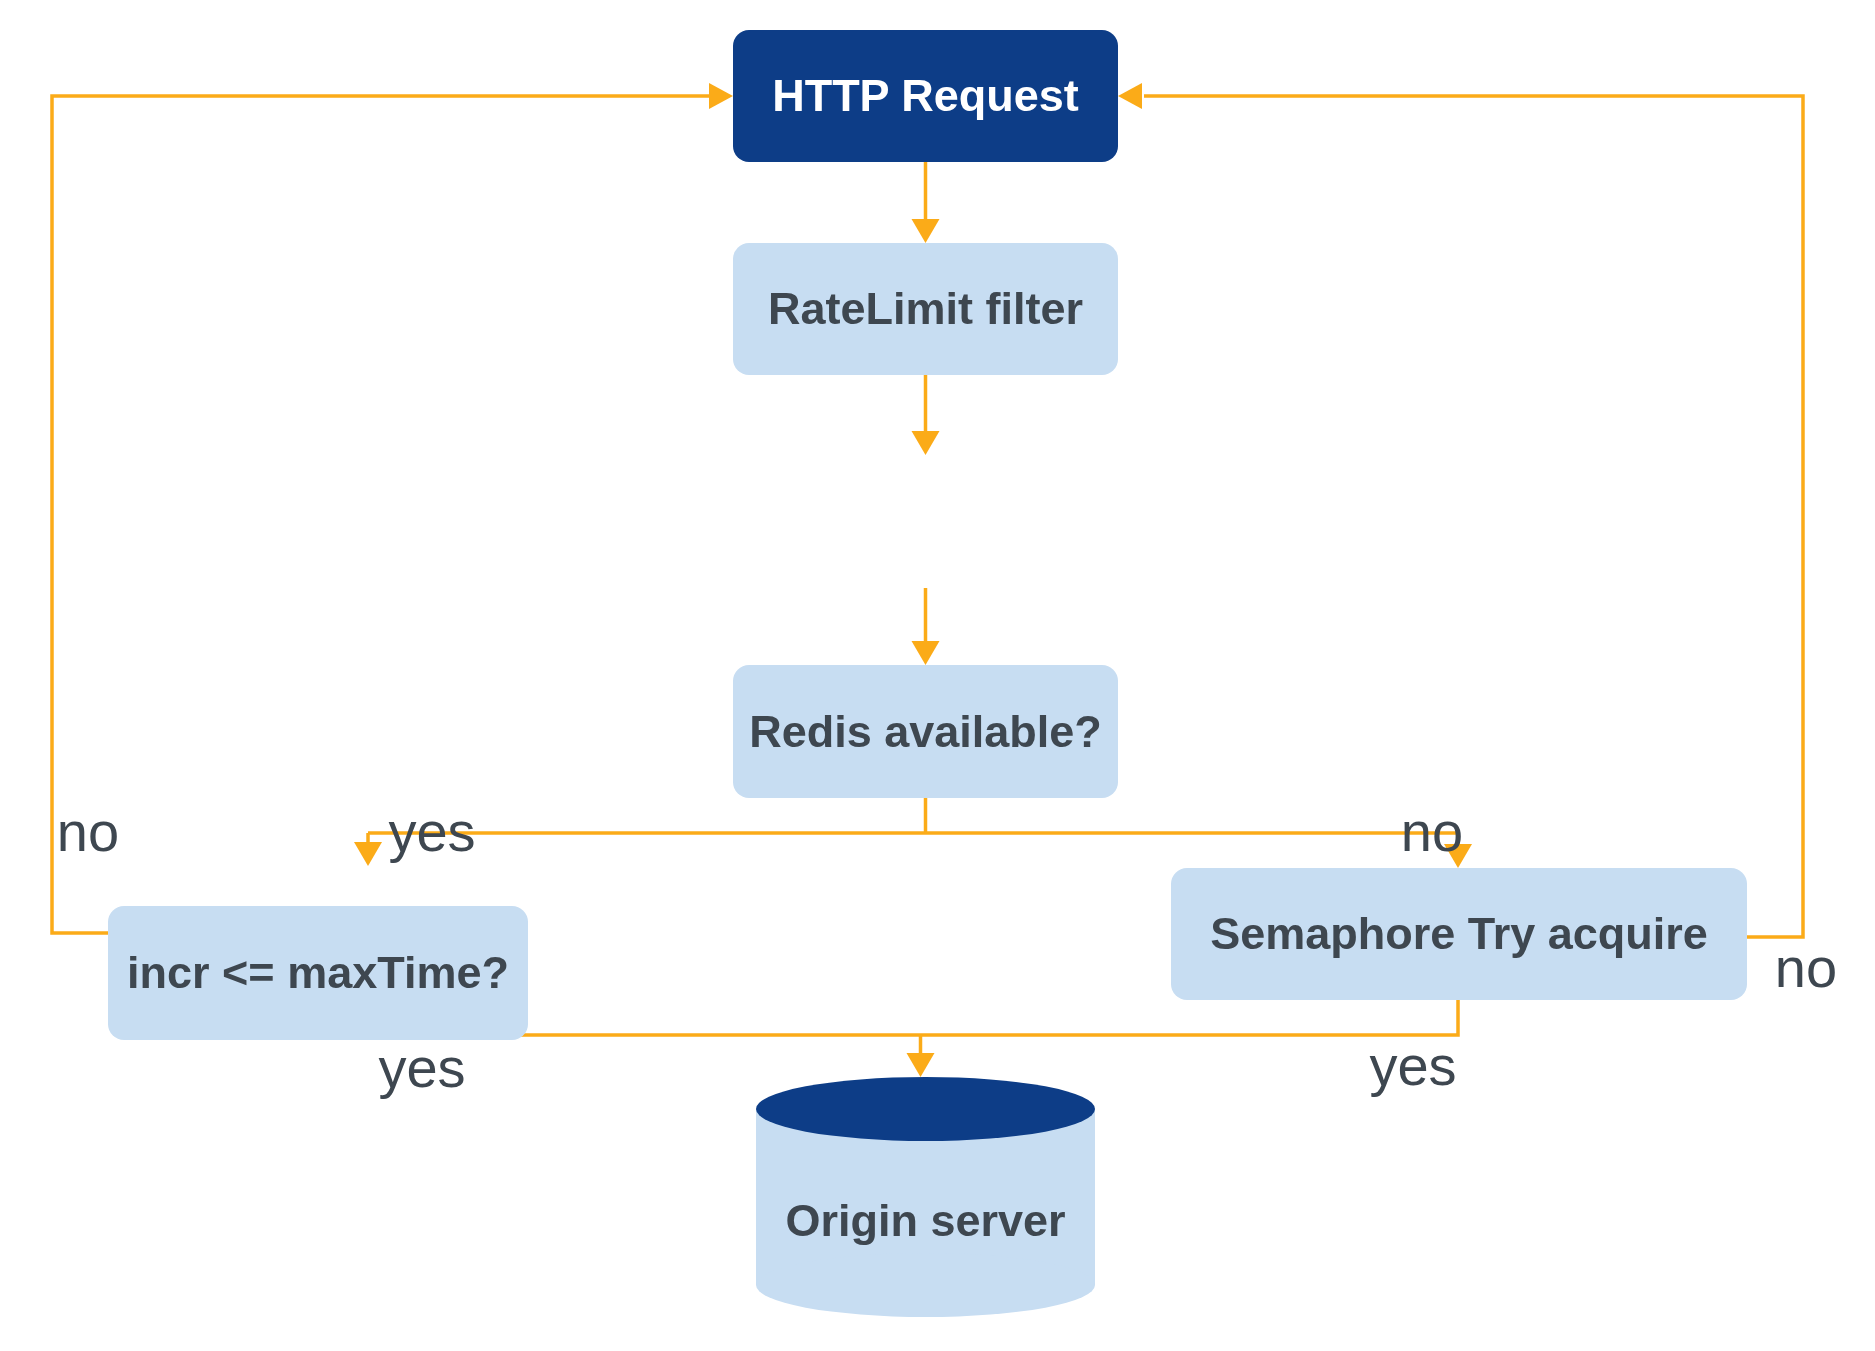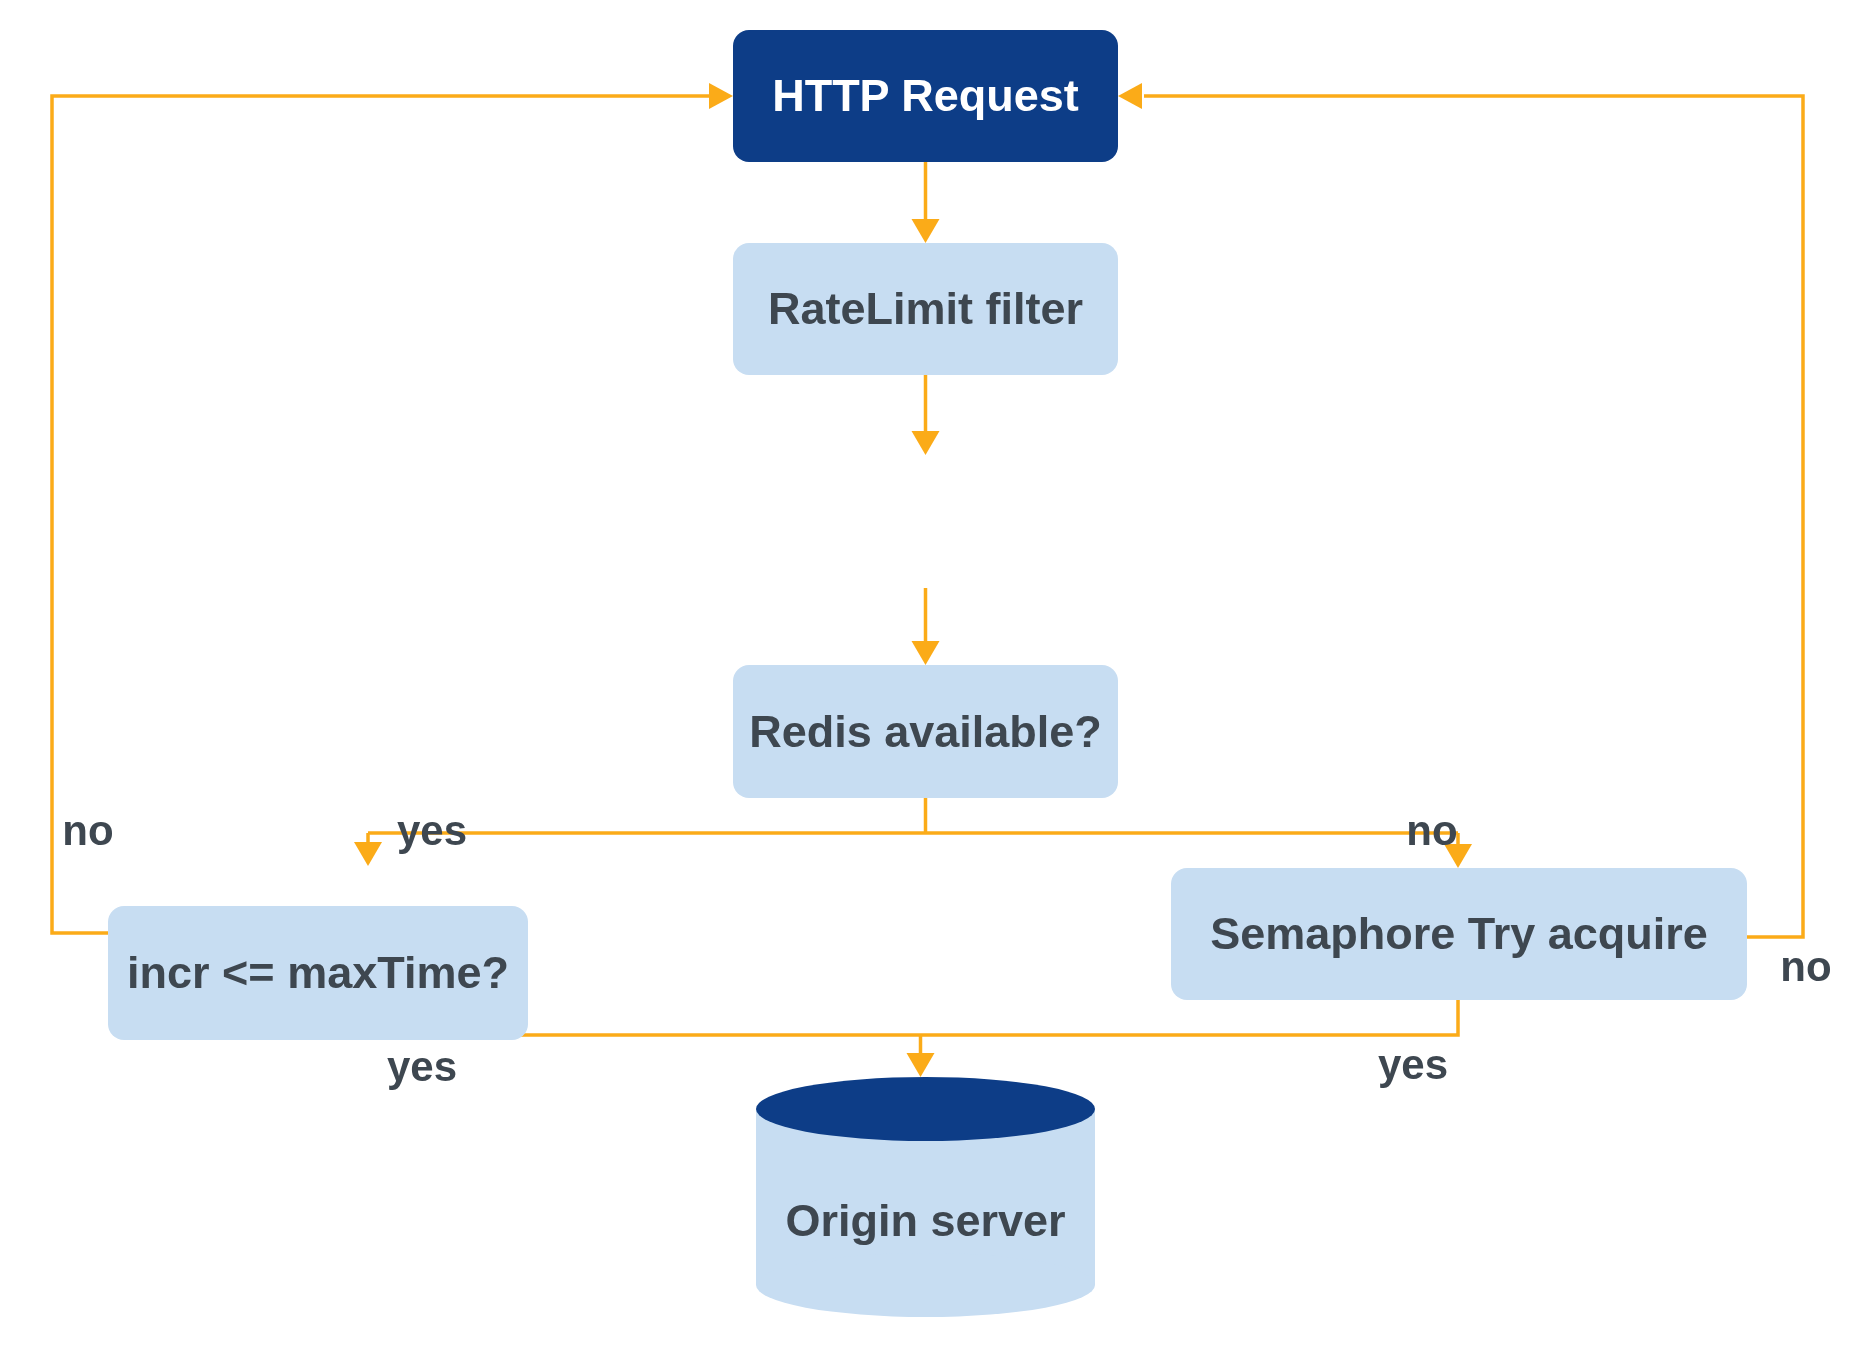--- a/index.html
+++ b/index.html
@@ -45,22 +45,22 @@
     background: var(--light-blue);
     color: var(--text-dark);
   }
   .node.dark {
     background: var(--navy);
     color: var(--text-light);
   }
   .edge-label {
     position: absolute;
     transform: translate(-50%, -50%);
-    font-size: 42px;
-    font-weight: 700;
+    font-size: 56px;
+    font-weight: 400;
     color: var(--text-dark);
     white-space: nowrap;
   }
   
   .cyl {
     position: absolute;
     left: 756px;
     top: 1077px;
     width: 273px;
     height: 240px;

